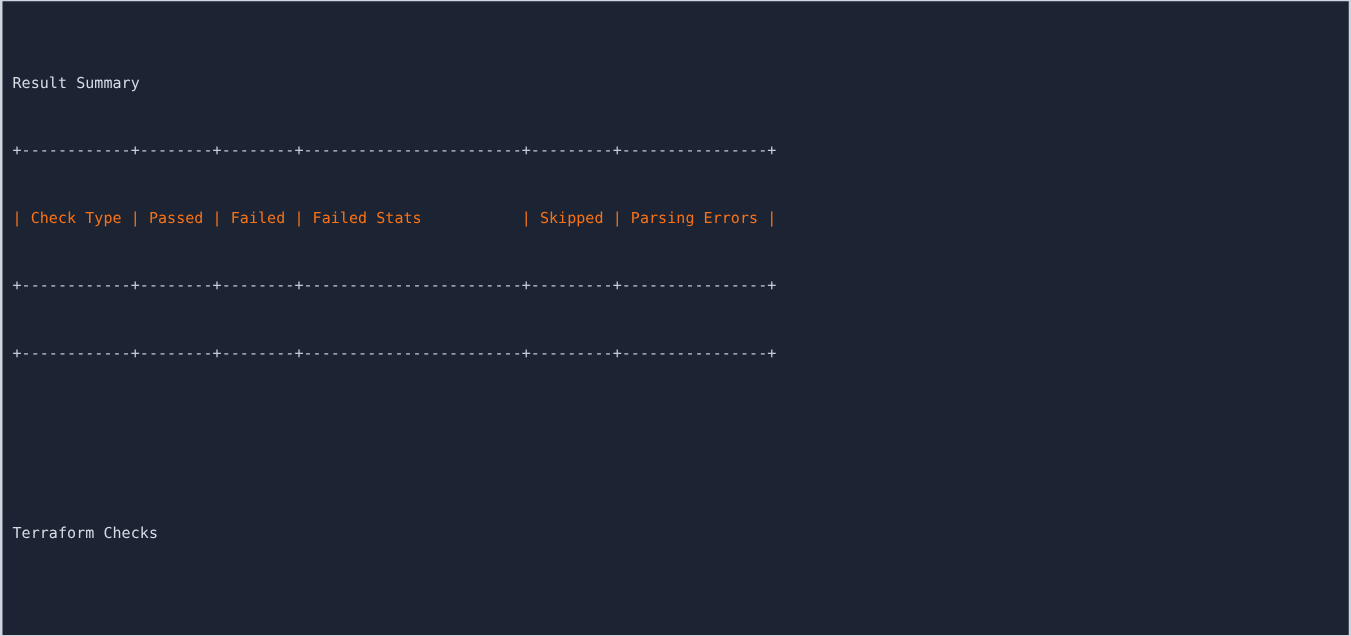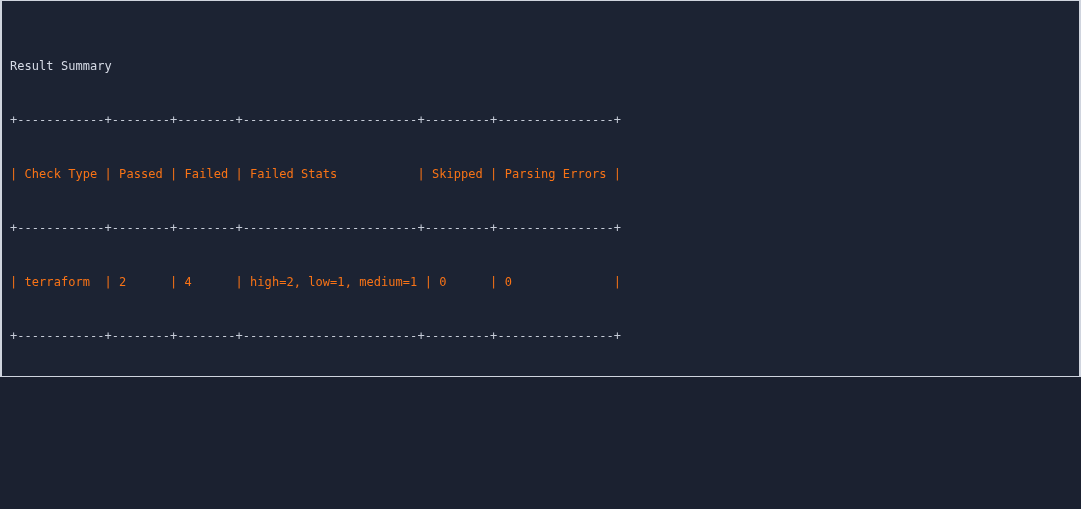--- a/index.html
+++ b/index.html
@@ -10,21 +10,21 @@
   }
   body {
     width: 1081px;
     height: 509px;
     overflow: hidden;
     font-family: "DejaVu Sans Mono", "Liberation Mono", monospace;
   }
   #terminal {
     position: relative;
     width: 1081px;
-    height: 377px;
+    height: 509px;
     box-sizing: border-box;
     background: #1c2333;
     border-left: 2px solid #cfd4de;
     border-right: 2px solid #cfd4de;
     border-top: 1px solid #cfd4de;
     border-bottom: 1px solid #cfd4de;
     overflow: hidden;
   }
   #screen {
     position: absolute;
@@ -52,21 +52,20 @@
 </head>
 <body>
 
 <div id="terminal">
   <div id="screen">
 
     <span class="line sect-title">Result Summary</span>
     <span class="line rule">+------------+--------+--------+------------------------+---------+----------------+</span>
     <span class="line cell">| Check Type | Passed | Failed | Failed Stats           | Skipped | Parsing Errors |</span>
     <span class="line rule">+------------+--------+--------+------------------------+---------+----------------+</span>
-    <span class="line cell">| terraform  | 2      | 4      | high=2, low=1, medium=1 | 0      | 0              |</span>
     <span class="line rule">+------------+--------+--------+------------------------+---------+----------------+</span>
 
     <span class="line blank"></span>
 
     <span class="line sect-title">Terraform Checks</span>
     
     
     
     
     

